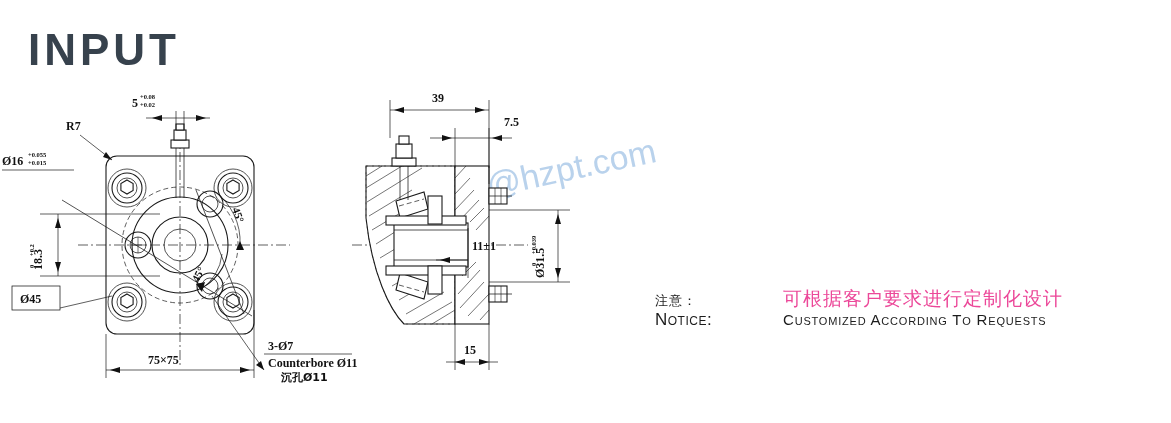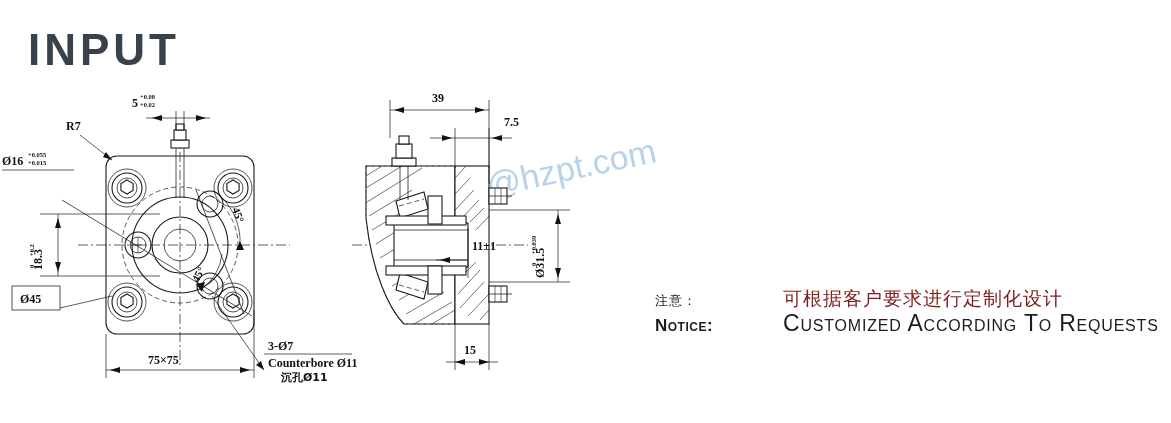--- a/index.html
+++ b/index.html
@@ -55,35 +55,35 @@
   .notice-label-cn {
     width: 128px;
     font-family: "DejaVu Sans", sans-serif;
     font-size: 13px;
     color: #1c1c1c;
     letter-spacing: 1px;
   }
   .notice-text-cn {
     font-family: "DejaVu Sans", sans-serif;
     font-size: 19px;
-    color: #7f1d1d;
+    color: #ec4899;
     letter-spacing: 1px;
   }
   .notice-label-en {
     width: 128px;
     font-family: "Liberation Sans", sans-serif;
     font-size: 17px;
-    font-weight: bold;
+    font-weight: normal;
     color: #1c1c1c;
     font-variant: small-caps;
     letter-spacing: 0.5px;
   }
   .notice-text-en {
     font-family: "Liberation Sans", sans-serif;
-    font-size: 23px;
+    font-size: 15px;
     color: #1c1c1c;
     font-variant: small-caps;
     letter-spacing: 0.8px;
   }
   .watermark {
     position: absolute;
     left: 424px;
     top: 180px;
     font-family: "Liberation Sans", sans-serif;
     font-size: 34px;

